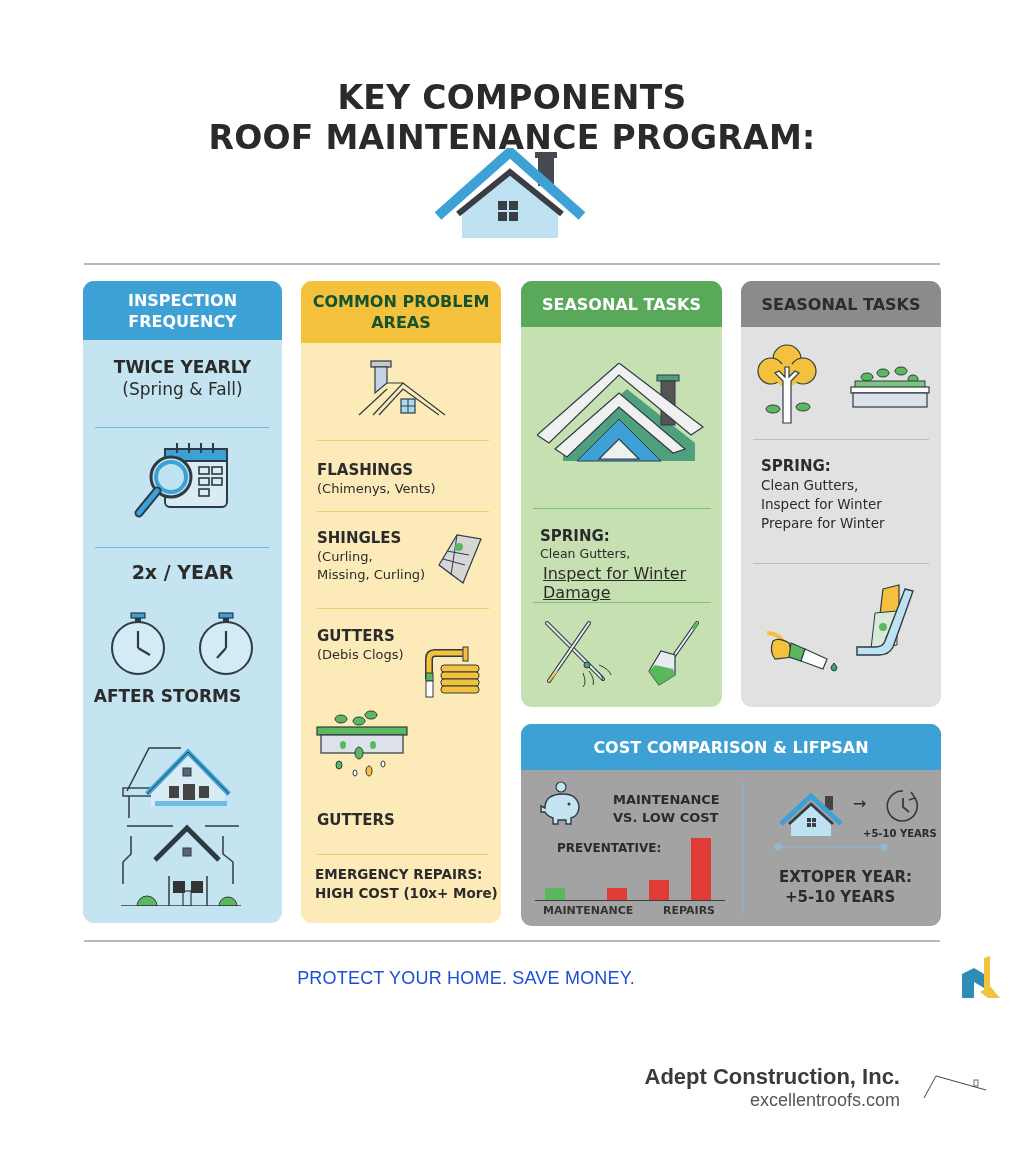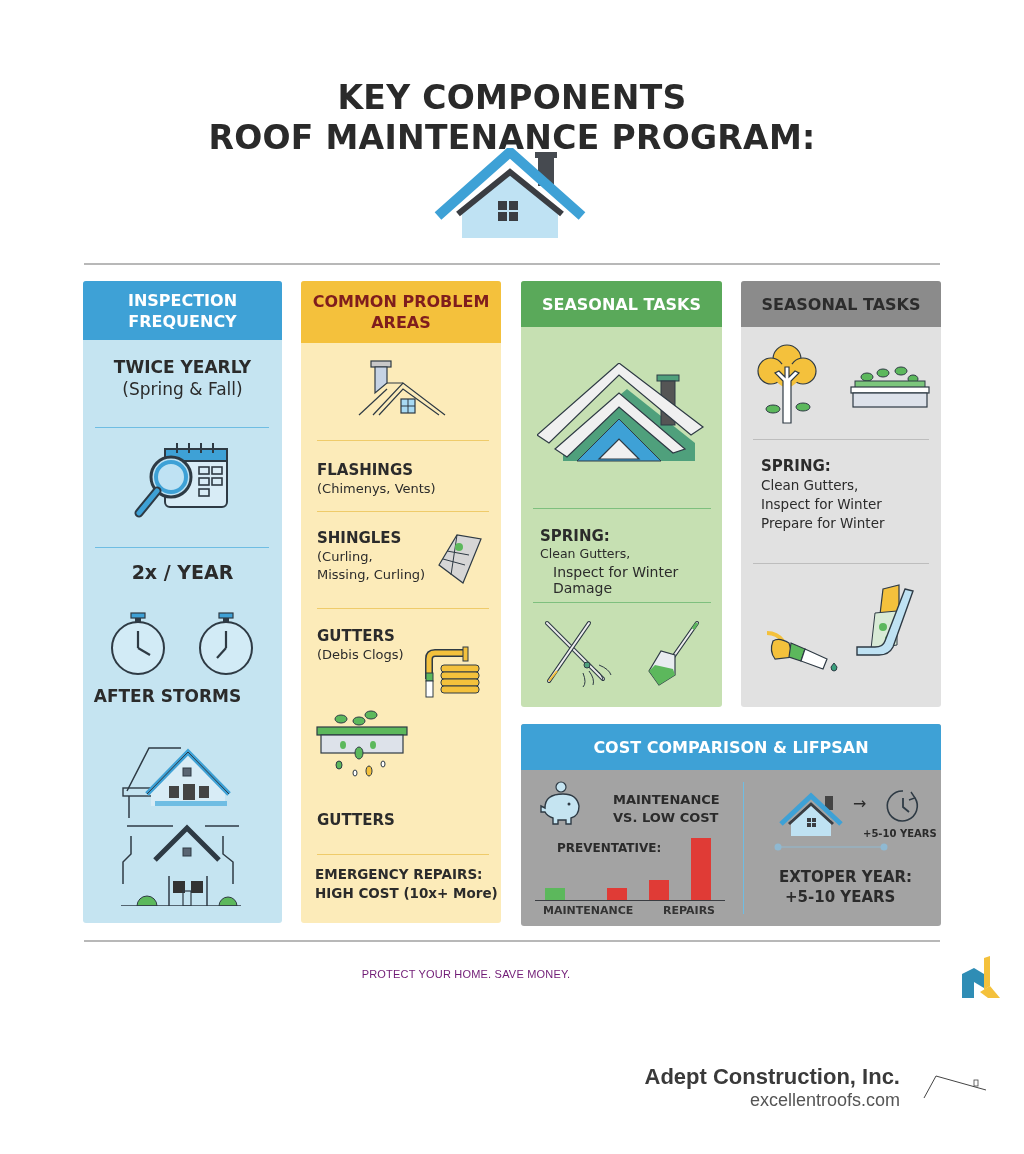--- a/index.html
+++ b/index.html
@@ -7,33 +7,33 @@
   body { font-family: "DejaVu Sans", "Liberation Sans", sans-serif; color: #2b2b2b; position: relative; }
 
   .title { position: absolute; top: 78px; left: 0; width: 1024px; text-align: center;
     font-weight: bold; font-size: 33px; line-height: 40px; color: #2a2a2a; letter-spacing: 0.3px; }
   .hero-icon { position: absolute; left: 432px; top: 148px; width: 156px; height: 90px; }
 
   .rule { position: absolute; left: 84px; width: 856px; height: 2px; background: #b8b8b8; }
   .rule.top { top: 263px; }
   .rule.bottom { top: 940px; }
 
-  .card { position: absolute; border-radius: 3px; overflow: hidden; }
+  .card { position: absolute; border-radius: 11px; overflow: hidden; }
   .card .head { text-align: center; font-weight: bold; font-size: 16px; line-height: 21px;
     display: flex; align-items: center; justify-content: center; }
   .hr { position: absolute; height: 1px; }
 
   
   #c1 { left: 83px; top: 281px; width: 199px; height: 642px; background: #c5e4f1; }
   #c1 .head { height: 59px; background: #3ea1d6; color: #fff; }
   #c1 .hr { background: #6fbde3; left: 12px; width: 174px; }
 
   
   #c2 { left: 301px; top: 281px; width: 200px; height: 642px; background: #fcebb9; }
-  #c2 .head { height: 62px; background: #f4c13c; color: #7f1d1d; }
+  #c2 .head { height: 62px; background: #f4c13c; color: #14532d; }
   #c2 .hr { background: #efcb6a; left: 16px; width: 172px; }
 
   
   #c3 { left: 521px; top: 281px; width: 201px; height: 426px; background: #c6e0b2; }
   #c3 .head { height: 46px; background: #5aa95a; color: #fff; }
   #c3 .hr { background: #7ec07e; left: 12px; width: 178px; }
 
   
   #c4 { left: 741px; top: 281px; width: 200px; height: 426px; background: #e1e1e1; }
   #c4 .head { height: 46px; background: #8b8b8b; color: #2c2c2c; }
@@ -41,21 +41,21 @@
 
   
   #c5 { left: 521px; top: 724px; width: 420px; height: 202px; background: #a3a3a3; }
   #c5 .head { height: 46px; background: #3ea1d6; color: #fff; font-size: 16px; }
 
   .abs { position: absolute; }
   .txt-bold { font-weight: bold; }
   .center { text-align: center; }
 
   .tagline { position: absolute; top: 968px; left: 0; width: 932px; text-align: center;
-    font-family: "Liberation Sans", sans-serif; font-size: 11px; color: #701a75; letter-spacing: 0.2px; }
+    font-family: "Liberation Sans", sans-serif; font-size: 18px; color: #1d4ed8; letter-spacing: 0.2px; }
   .company { position: absolute; right: 124px; top: 1064px; text-align: right;
     font-family: "Liberation Sans", sans-serif; }
   .company .name { font-weight: bold; font-size: 22px; color: #3a3a3a; }
   .company .url { font-size: 18px; color: #555; margin-top: 0px; }
 </style>
 </head>
 <body>
 
 <div class="title">
   <div>KEY COMPONENTS</div>
@@ -214,21 +214,21 @@
     <rect x="120" y="12" width="22" height="6" fill="#4fa07c" stroke="#2e3a44" stroke-width="1"></rect>
     <rect x="124" y="18" width="14" height="44" fill="#555" stroke="#2e3a44" stroke-width="1"></rect>
     <polygon points="0,72 82,0 166,64 154,72 82,12 12,80" fill="#f0f0f0" stroke="#2e3a44" stroke-width="1.2"></polygon>
     <polygon points="18,86 82,30 148,86 136,90 82,44 30,94" fill="#f0f0f0" stroke="#2e3a44" stroke-width="1.2"></polygon>
     <polygon points="40,98 82,56 124,98" fill="#3ea1d6" stroke="#2e3a44" stroke-width="1"></polygon>
     <polygon points="62,96 82,76 102,96" fill="#f0f0f0" stroke="#2e3a44" stroke-width="1.2"></polygon>
   </svg>
   <div class="hr" style="top:227px;"></div>
   <div class="abs txt-bold" style="top:246px;left:19px;font-size:15px;">SPRING:</div>
   <div class="abs" style="top:265px;left:19px;font-size:12.5px;">Clean Gutters,</div>
-  <div class="abs" style="top:283px;left:32px;font-size:14px;">Inspect for Winter Damage</div>
+  <div class="abs" style="top:283px;left:22px;font-size:16px;text-decoration:underline;">Inspect for Winter Damage</div>
   <div class="hr" style="top:321px;"></div>
   <svg class="abs" style="left:22px;top:338px;" width="70" height="70" viewBox="0 0 70 70">
     <line x1="4" y1="4" x2="60" y2="60" stroke="#2e3a44" stroke-width="4" stroke-linecap="round"></line>
     <line x1="4" y1="4" x2="60" y2="60" stroke="#eee" stroke-width="2" stroke-linecap="round"></line>
     <line x1="46" y1="4" x2="6" y2="62" stroke="#2e3a44" stroke-width="4" stroke-linecap="round"></line>
     <line x1="46" y1="4" x2="6" y2="62" stroke="#eee" stroke-width="2" stroke-linecap="round"></line>
     <line x1="14" y1="52" x2="6" y2="62" stroke="#f4c13c" stroke-width="2"></line>
     <circle cx="44" cy="46" r="3" fill="#4fa07c" stroke="#2e3a44" stroke-width="1"></circle>
     <path d="M40,54 q4,10 0,14 M46,52 q6,8 4,14 M52,50 q8,6 8,12 M56,46 q10,4 12,10" fill="none" stroke="#2e3a44" stroke-width="1"></path>
   </svg>

